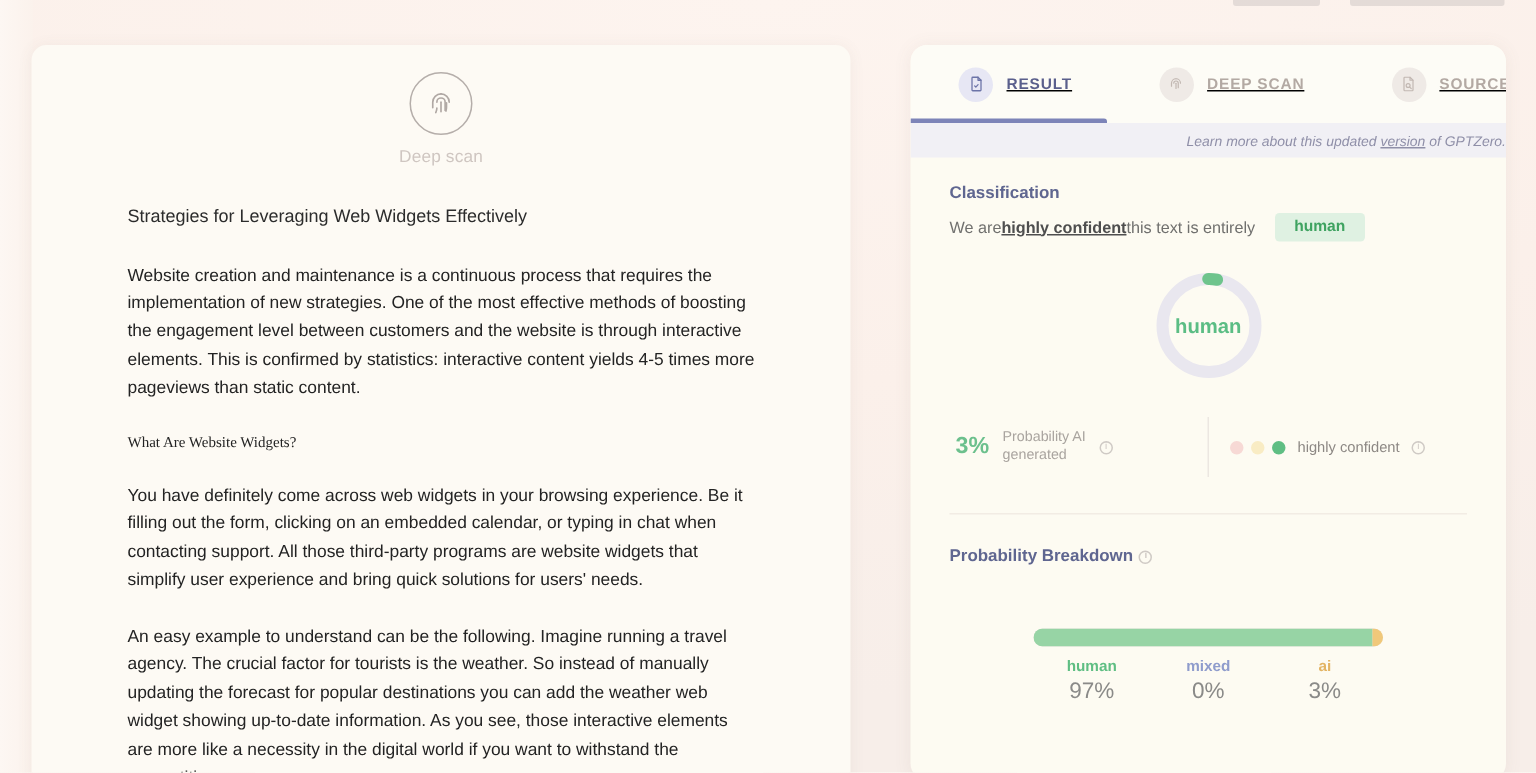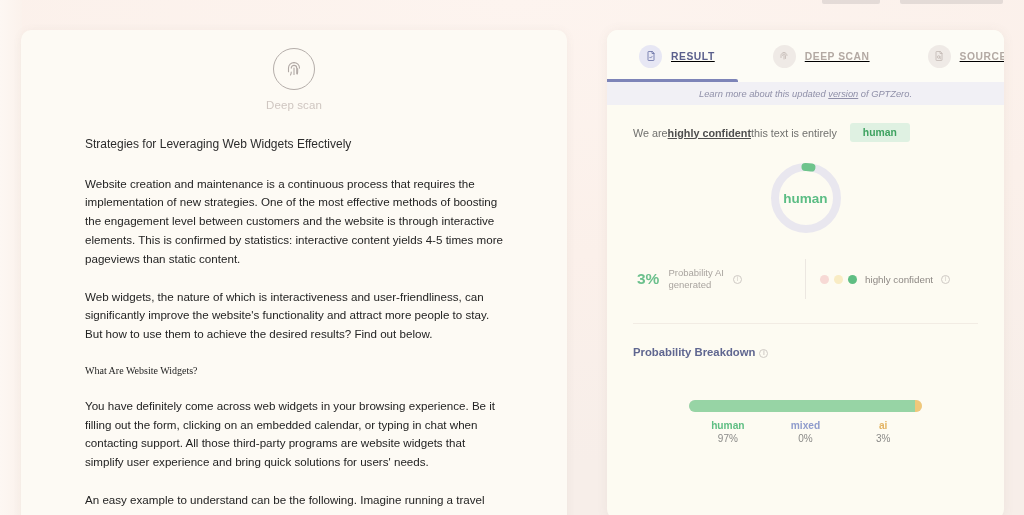--- a/index.html
+++ b/index.html
@@ -95,21 +95,21 @@
   }
   .tab.result .tab-label{ color:#5a5f8c; }
   .tab.deep .tab-label, .tab.sources .tab-label{ color:#b3a9a3; }
   .tab-underline{
     position:absolute; left:0; bottom:0; width:131px; height:3px;
     background:#7d84b8; border-radius:0 2px 0 0;
   }
 
   .notice-bar{
     height:23px; background:#f1f0f5;
-    display:flex; align-items:center; justify-content:center;
+    display:flex; align-items:center; justify-content:flex-end;
   }
   .notice-text{
     font-size:9.3px; font-style:italic; color:#8f8fa8;
   }
   .notice-text u{ text-decoration:underline; }
 
   .res-body{ padding:18px 26px 0 26px; }
 
   .sec-title{
     font-size:11.3px; font-weight:bold; color:#5f6690; margin-bottom:7px;
@@ -173,21 +173,21 @@
     display:flex; overflow:hidden;
   }
   .bar .seg-human{ background:#97d4a5; height:100%; }
   .bar .seg-mixed{ background:#b9c3e6; height:100%; }
   .bar .seg-ai{ background:#f0c87a; height:100%; }
   .bar-legend{
     display:flex; margin-top:8px;
   }
   .bl{ display:flex; flex-direction:column; align-items:center; flex:1; }
   .bl-name{ font-size:10.2px; font-weight:bold; }
-  .bl-val{ font-size:10px; color:#8a8a88; margin-top:2px; }
+  .bl-val{ font-size:15px; color:#8a8a88; margin-top:2px; }
   .bl.human .bl-name{ color:#5fbe83; }
   .bl.mixed .bl-name{ color:#8f9ccc; }
   .bl.ai .bl-name{ color:#e3b463; }
 </style>
 </head>
 <body>
 
 <div class="page-bg"></div>
 <div class="bg-shade-left"></div>
 
@@ -206,21 +206,20 @@
         <path d="M15.6 17.5c.3-1 .4-2 .4-3v-3"></path>
         <path d="M8.2 18.6c.5-1 .8-2.2.8-3.3"></path>
       </svg>
     </div>
     <div class="deep-scan-label">Deep scan</div>
   </div>
 
   <div class="doc-body">
     <div class="doc-title">Strategies for Leveraging Web Widgets Effectively</div>
     <div class="doc-p">Website creation and maintenance is a continuous process that requires the implementation of new strategies. One of the most effective methods of boosting the engagement level between customers and the website is through interactive elements. This is confirmed by statistics: interactive content yields 4-5 times more pageviews than static content.</div>
-    <div class="doc-p">Web widgets, the nature of which is interactiveness and user-friendliness, can significantly improve the website's functionality and attract more people to stay. But how to use them to achieve the desired results? Find out below.</div>
     <div class="doc-h">What Are Website Widgets?</div>
     <div class="doc-p">You have definitely come across web widgets in your browsing experience. Be it filling out the form, clicking on an embedded calendar, or typing in chat when contacting support. All those third-party programs are website widgets that simplify user experience and bring quick solutions for users' needs.</div>
     <div class="doc-p">An easy example to understand can be the following. Imagine running a travel agency. The crucial factor for tourists is the weather. So instead of manually updating the forecast for popular destinations you can add the weather web widget showing up-to-date information. As you see, those interactive elements are more like a necessity in the digital world if you want to withstand the competition.</div>
 
   </div>
 
 </div>
 
 <div class="res-panel">
 
@@ -262,20 +261,21 @@
     </div>
 
     <div class="tab-underline"></div>
   </div>
 
   <div class="notice-bar">
     <div class="notice-text"><span>Learn more about this updated </span><u>version</u><span> of GPTZero.</span></div>
   </div>
 
   <div class="res-body">
+    <div class="sec-title">Classification</div>
 
     <div class="conf-line">
       <span>We are </span>
       <b>highly confident</b>
       <span> this text is entirely</span>
       <span class="pill">human</span>
     </div>
 
     <div class="donut-wrap">
       <div class="donut">

